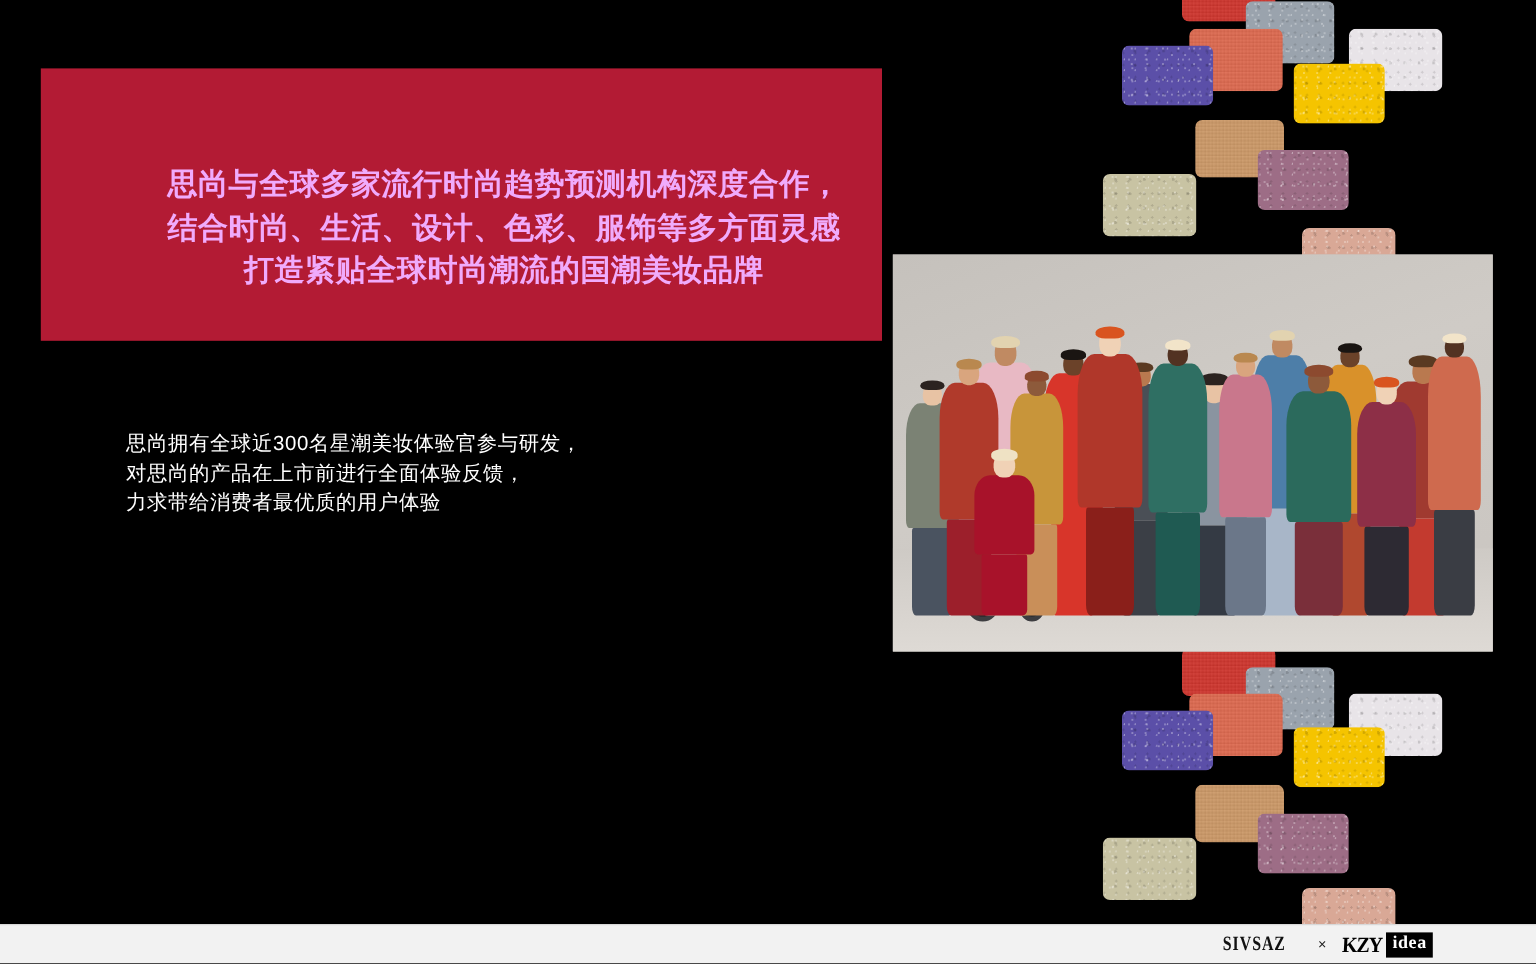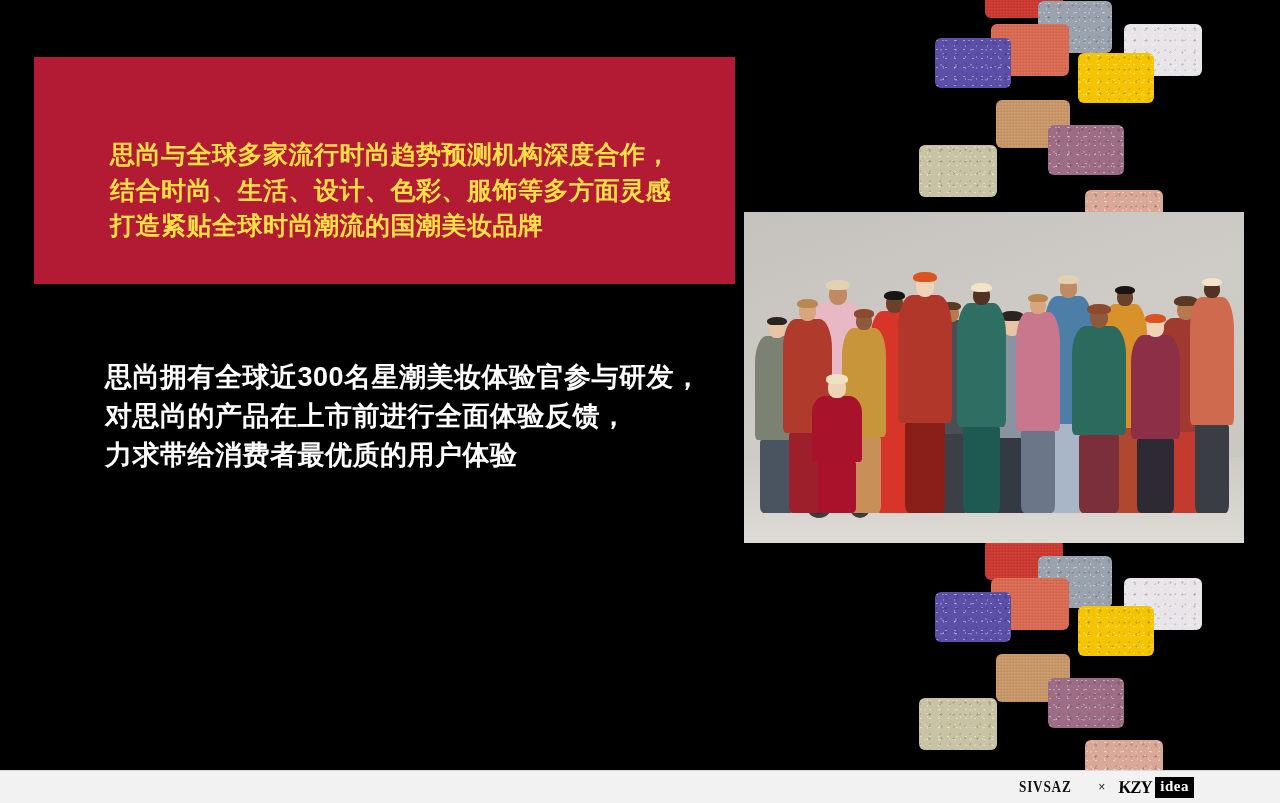--- a/index.html
+++ b/index.html
@@ -19,35 +19,36 @@
 
   
   .banner {
     position:absolute; left:34px; top:57px;
     width:701px; height:227px;
     background:#b31b34;
   }
   .banner-text {
     position:absolute; left:76px; top:80px;
     width:620px;
-    color:#fde047;
+    color:#f0abfc;
     font-size:25px;
     font-weight:700;
     line-height:1.42;
     letter-spacing:.5px;
     white-space:pre-line;
+    text-align:center;
   }
 
   
   .para-white {
     position:absolute; left:105px; top:358px;
     width:640px;
     color:#ffffff;
-    font-size:27px;
-    font-weight:700;
+    font-size:17px;
+    font-weight:400;
     line-height:1.45;
     letter-spacing:.5px;
     white-space:pre-line;
   }
 
   
   .para-red {
     position:absolute; left:109px; top:558px;
     width:680px;
     color:#c1192c;

